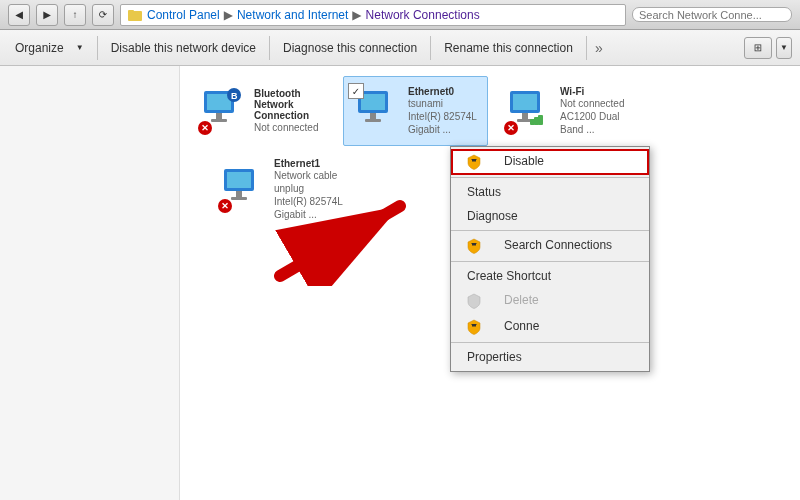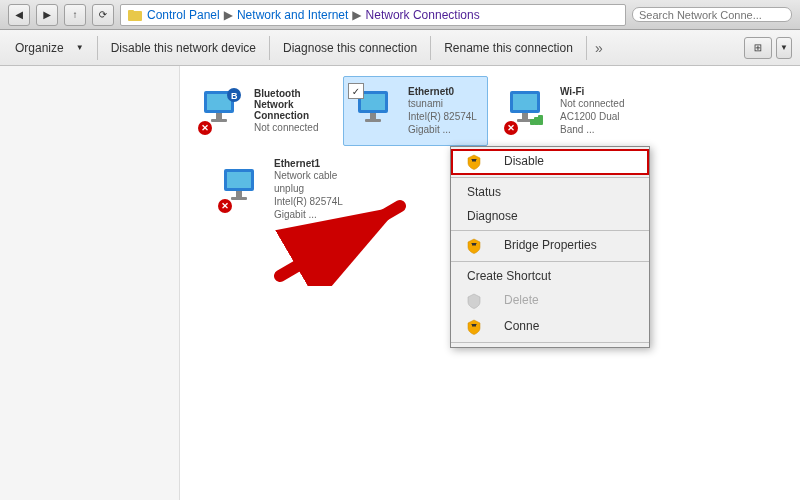--- a/index.html
+++ b/index.html
@@ -382,37 +382,40 @@
       <div class="ctx-item">
         <span>Diagnose</span>
       </div>
       <div class="ctx-sep"></div>
       <div class="ctx-item">
         <svg class="shield-icon" viewBox="0 0 14 16">
           <path d="M7 1 L13 4 L13 9 C13 12 10 14.5 7 15.5 C4 14.5 1 12 1 9 L1 4 Z" fill="#f4a700" stroke="#cc8800" stroke-width="0.5"></path>
           <rect x="5" y="5.5" width="4" height="2" fill="#333"></rect>
           <rect x="4.5" y="5" width="5" height="1" fill="#333"></rect>
         </svg>
-        <span>Bridge Properties</span>
+        <span>Search Connections</span>
       </div>
       <div class="ctx-sep"></div>
       <div class="ctx-item">
         <span>Create Shortcut</span>
       </div>
       <div class="ctx-item disabled">
         <svg class="shield-icon" viewBox="0 0 14 16">
           <path d="M7 1 L13 4 L13 9 C13 12 10 14.5 7 15.5 C4 14.5 1 12 1 9 L1 4 Z" fill="#d0d0d0" stroke="#aaa" stroke-width="0.5"></path>
         </svg>
         <span>Delete</span>
       </div>
       <div class="ctx-item">
         <svg class="shield-icon" viewBox="0 0 14 16">
           <path d="M7 1 L13 4 L13 9 C13 12 10 14.5 7 15.5 C4 14.5 1 12 1 9 L1 4 Z" fill="#f4a700" stroke="#cc8800" stroke-width="0.5"></path>
           <rect x="5" y="5.5" width="4" height="2" fill="#333"></rect>
           <rect x="4.5" y="5" width="5" height="1" fill="#333"></rect>
         </svg>
         <span>Conne</span>
       </div>
       <div class="ctx-sep"></div>
+      <div class="ctx-item">
+        <span>Properties</span>
+      </div>
     </div>
 
   </div>
 </div>
 
 </body></html>

